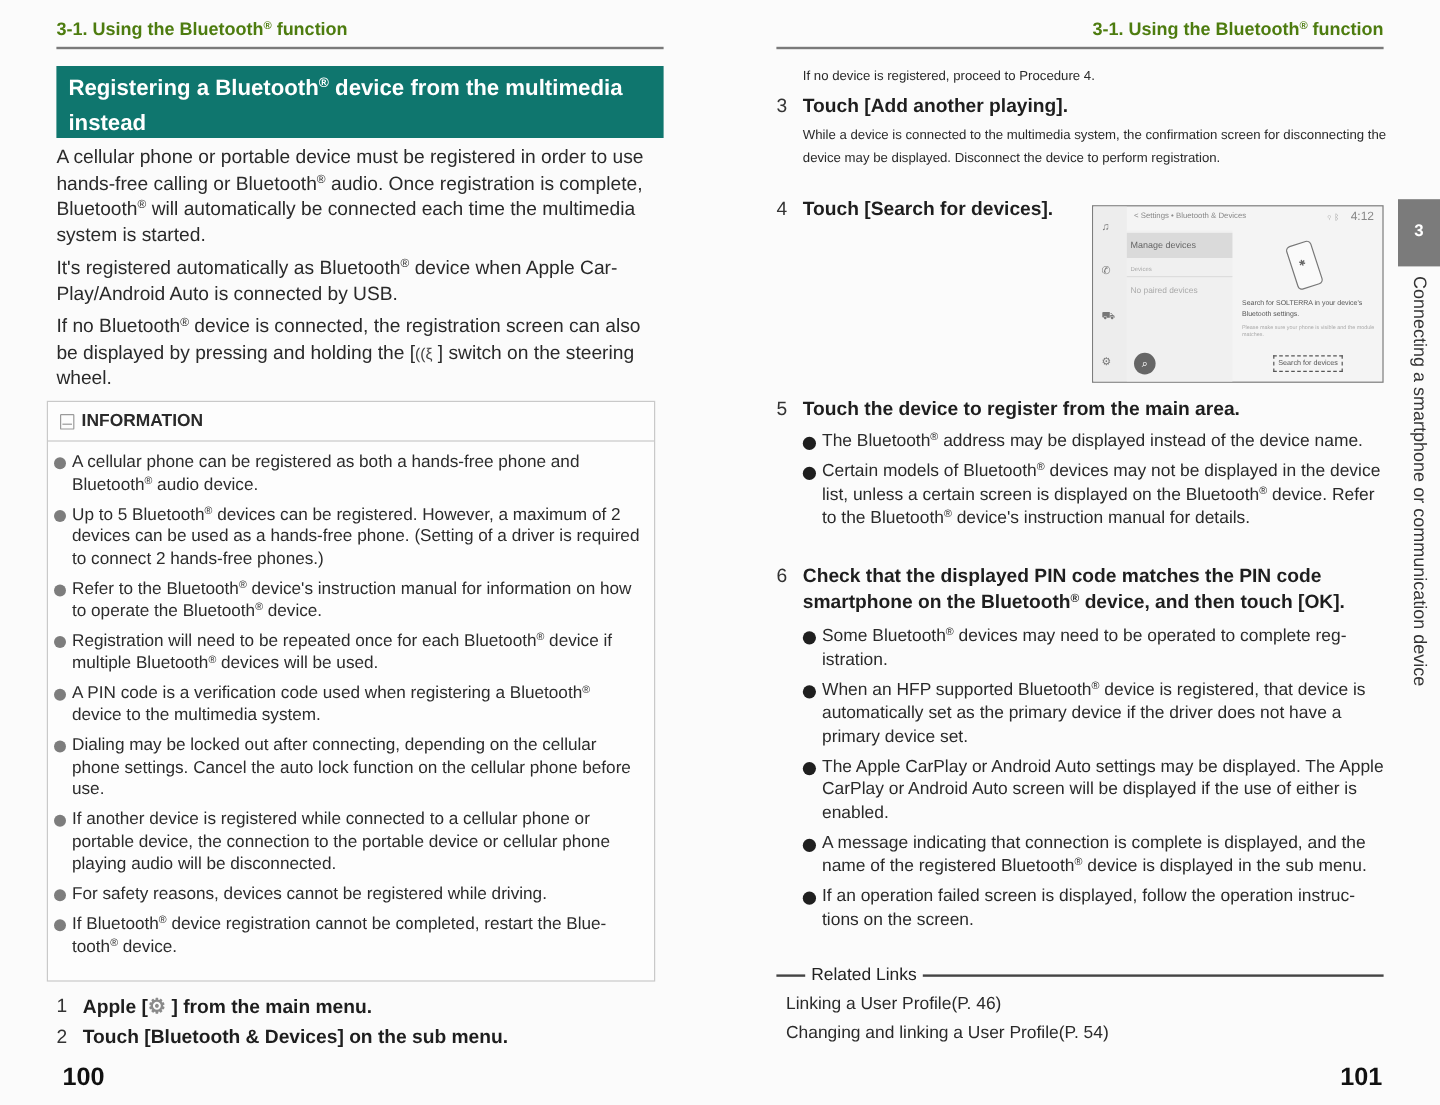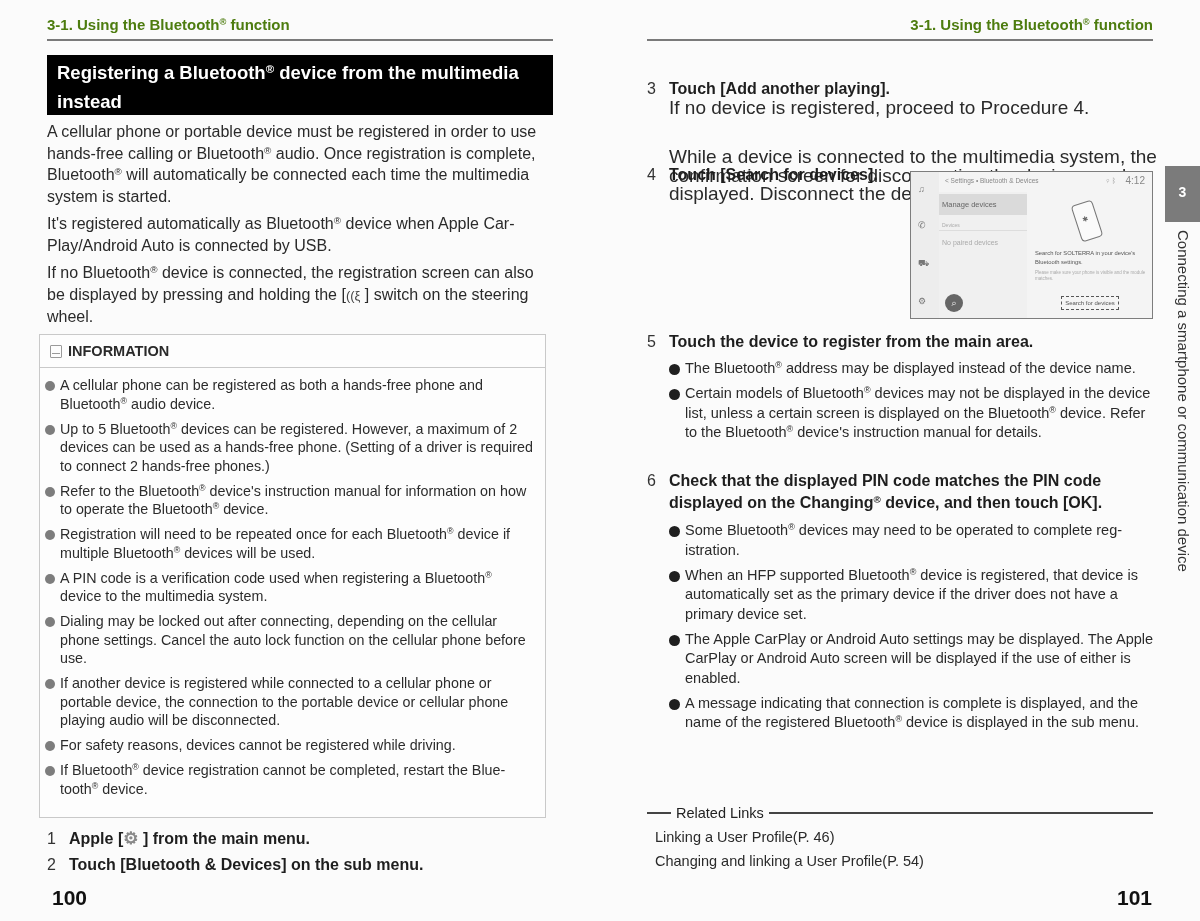--- a/index.html
+++ b/index.html
@@ -13,21 +13,21 @@
 
   .run-head { position: absolute; top: 16px; font-size: 15px; font-weight: bold; color: #4d7c0f; }
   .left .run-head { left: 47px; }
   .right .run-head { right: 47px; }
   .head-rule { position: absolute; top: 39px; height: 2px; background: #7a7a7a; }
   .left .head-rule { left: 47px; width: 506px; }
   .right .head-rule { left: 47px; width: 506px; }
 
   .section-title {
     position: absolute; left: 47px; top: 55px; width: 506px; height: 60px;
-    background: #000000; color: #fff; font-weight: bold; font-size: 18.5px;
+    background: #0f766e; color: #fff; font-weight: bold; font-size: 18.5px;
     padding: 3px 10px; line-height: 29px;
   }
 
   .body-text { position: absolute; left: 47px; width: 500px; font-size: 16px; line-height: 21.5px; color: #2a2a2a; }
   .p1 { top: 121px; }
   .p2 { top: 213px; }
   .p3 { top: 262px; }
   .p3 .switch { display: inline-block; font-size: 13px; color: #444; }
 
   .info-box { position: absolute; left: 39px; top: 334px; width: 507px; height: 484px; border: 1px solid #c9c9c9; background: #fdfdfd; }
@@ -41,21 +41,21 @@
   .step { position: absolute; font-size: 16px; font-weight: bold; color: #1e1e1e; line-height: 22px; display: flex; }
   .step .num { width: 22px; font-weight: normal; color: #333; flex: none; }
   .left .step { left: 47px; }
   .gear { display: inline-block; color: #8a8a8a; font-size: 17px; }
 
   .page-num { position: absolute; top: 886px; font-size: 21px; font-weight: bold; color: #111; }
   .left .page-num { left: 52px; }
   .right .page-num { right: 48px; }
 
   
-  .r-text { position: absolute; left: 69px; font-size: 19px; line-height: 18.5px; color: #2a2a2a; margin-top: 44px; }
+  .r-text { position: absolute; left: 69px; font-size: 11px; line-height: 18.5px; color: #2a2a2a; }
   .right .step { left: 47px; }
   .r-bullets { position: absolute; left: 69px; list-style: none; width: 488px; }
   .r-bullets li { position: relative; padding-left: 16px; font-size: 14.5px; line-height: 19.5px; margin-bottom: 5.5px; color: #2a2a2a; }
   .r-bullets li::before { content: ""; position: absolute; left: 0; top: 5px; width: 11px; height: 11px; border-radius: 50%; background: #1f1f1f; }
 
   .screen { position: absolute; left: 310px; top: 171px; width: 243px; height: 148px; border: 1.5px solid #7d7d7d; background: #f4f4f4; overflow: hidden; }
   .scr-side { position: absolute; left: 0; top: 0; width: 28px; height: 100%; background: #ededed; }
   .scr-side span { position: absolute; left: 7px; font-size: 9px; color: #777; }
   .scr-top { position: absolute; left: 34px; top: 5px; font-size: 6.5px; color: #888; }
   .scr-time { position: absolute; right: 7px; top: 3px; font-size: 10px; color: #888; }
@@ -176,27 +176,28 @@
     <span class="num">5</span>
       <span>Touch the device to register from the main area.</span>
   </div>
   <ul class="r-bullets" style="top:359px">
     <li>The Bluetooth<sup>®</sup> address may be displayed instead of the device name.</li>
     <li>Certain models of Bluetooth<sup>®</sup> devices may not be displayed in the device list, unless a certain screen is displayed on the Bluetooth<sup>®</sup> device. Refer to the Bluetooth<sup>®</sup> device's instruction manual for details.</li>
   </ul>
 
   <div class="step" style="top:470px">
     <span class="num">6</span>
-    <span><span>Check that the displayed PIN code matches the PIN code</span><br><span>displayed on the Changing</span><sup>®</sup><span> device, and then touch [OK].</span></span>
+    <span><span>Check that the displayed PIN code matches the PIN code</span><br><span>smartphone on the Bluetooth</span><sup>®</sup><span> device, and then touch [OK].</span></span>
   </div>
   <ul class="r-bullets" style="top:521px">
     <li>Some Bluetooth<sup>®</sup> devices may need to be operated to complete reg-istration.</li>
     <li>When an HFP supported Bluetooth<sup>®</sup> device is registered, that device is automatically set as the primary device if the driver does not have a primary device set.</li>
     <li>The Apple CarPlay or Android Auto settings may be displayed. The Apple CarPlay or Android Auto screen will be displayed if the use of either is enabled.</li>
     <li>A message indicating that connection is complete is displayed, and the name of the registered Bluetooth<sup>®</sup> device is displayed in the sub menu.</li>
+    <li>If an operation failed screen is displayed, follow the operation instruc-tions on the screen.</li>
   </ul>
 
   <div class="related">
     <span class="rule-s"></span>
       <span class="lbl">Related Links</span>
       <span class="rule-l"></span>
   </div>
   <div class="rel-link" style="top:829px">Linking a User Profile(P. 46)</div>
   <div class="rel-link" style="top:853px">Changing and linking a User Profile(P. 54)</div>
 

